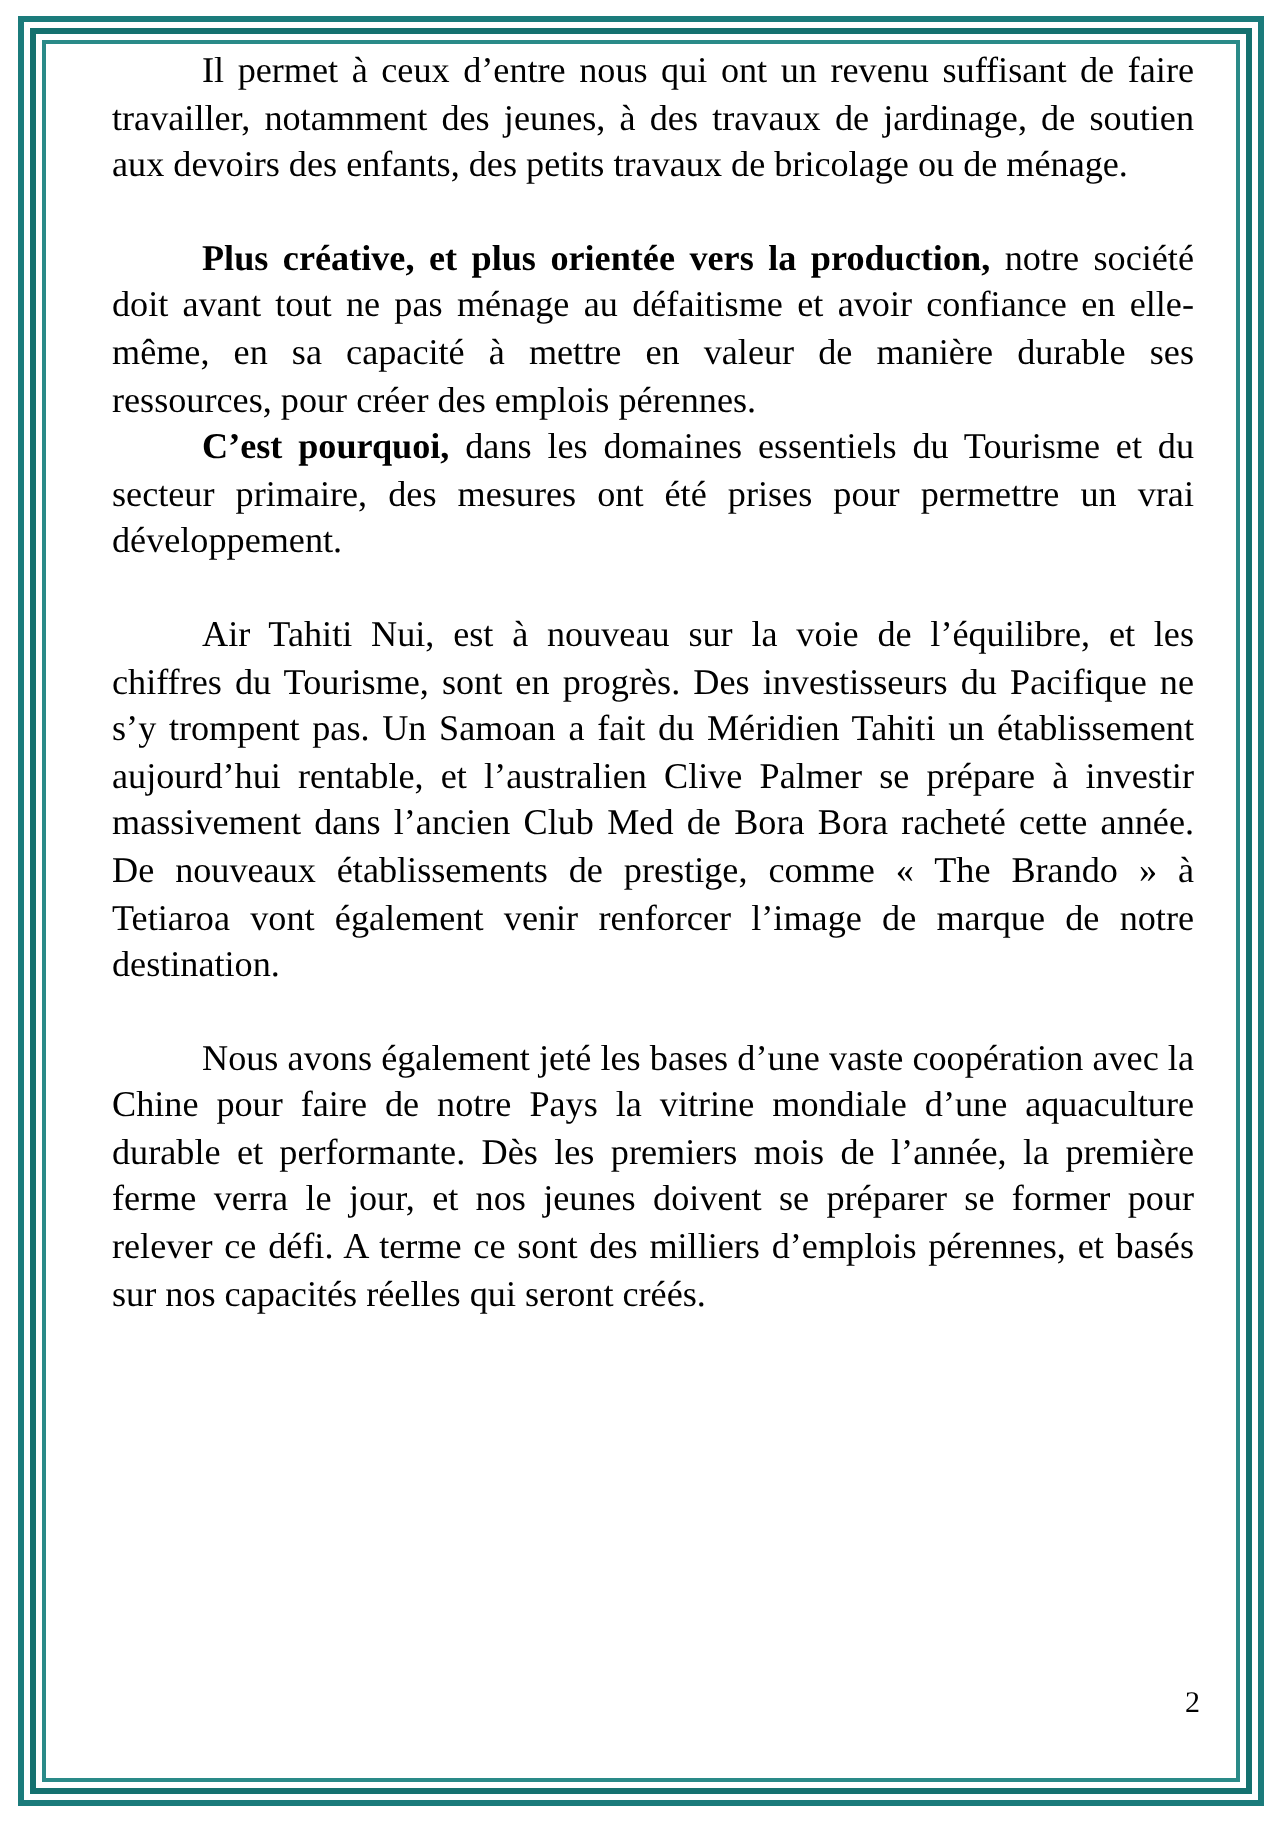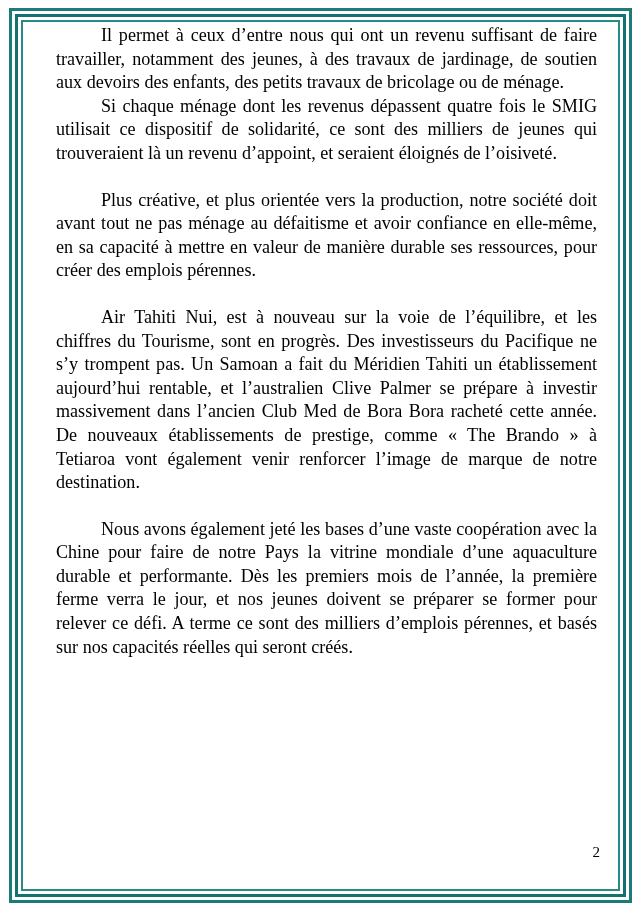--- a/index.html
+++ b/index.html
@@ -70,21 +70,21 @@
     margin: 0;
     text-align: justify;
     text-justify: inter-word;
     font-size: 18.1px;
     line-height: 23.6px;
     text-indent: 45px;
     hyphens: none;
   }
 
   .para b {
-    font-weight: normal;
+    font-weight: bold;
   }
 
   .block-gap {
     height: 23px;
   }
 
   
   .page-number {
     position: absolute;
     right: 41px;
@@ -100,26 +100,26 @@
 <div class="page">
 
   <div class="frame-outer"></div>
   <div class="frame-mid"></div>
   <div class="frame-inner"></div>
 
   <div class="content">
 
     <p class="para"><span>Il permet à ceux d’entre nous qui ont un revenu suffisant de faire travailler, notamment des jeunes, à des travaux de jardinage, de soutien aux devoirs des enfants, des petits travaux de bricolage ou de ménage.</span></p>
 
-    <p class="para"><span>Si chaque ménage dont les revenus dépassent quatre fois le SMIG utilisait ce dispositif de solidarité, ce sont des milliers de jeunes qui trouveraient là un revenu d’appoint, et seraient éloignés de l’oisiveté.</span></p>
 
     <div class="block-gap"></div>
 
     <p class="para"><b>Plus créative, et plus orientée vers la production,</b><span> notre société doit avant tout ne pas ménage au défaitisme et avoir confiance en elle-même, en sa capacité à mettre en valeur de manière durable ses ressources, pour créer des emplois pérennes.</span></p>
 
+    <p class="para"><b>C’est pourquoi,</b><span> dans les domaines essentiels du Tourisme et du secteur primaire, des mesures ont été prises pour permettre un vrai développement.</span></p>
 
     <div class="block-gap"></div>
 
     <p class="para"><span>Air Tahiti Nui, est à nouveau sur la voie de l’équilibre, et les chiffres du Tourisme, sont en progrès. Des investisseurs du Pacifique ne s’y trompent pas. Un Samoan a fait du Méridien Tahiti un établissement aujourd’hui rentable, et l’australien Clive Palmer se prépare à investir massivement dans l’ancien Club Med de Bora Bora racheté cette année. De nouveaux établissements de prestige, comme « The Brando » à Tetiaroa vont également venir renforcer l’image de marque de notre destination.</span></p>
 
     <div class="block-gap"></div>
 
     <p class="para"><span>Nous avons également jeté les bases d’une vaste coopération avec la Chine pour faire de notre Pays la vitrine mondiale d’une aquaculture durable et performante. Dès les premiers mois de l’année, la première ferme verra le jour, et nos jeunes doivent se préparer se former pour relever ce défi. A terme ce sont des milliers d’emplois pérennes, et basés sur nos capacités réelles qui seront créés.</span></p>
 
   </div>

